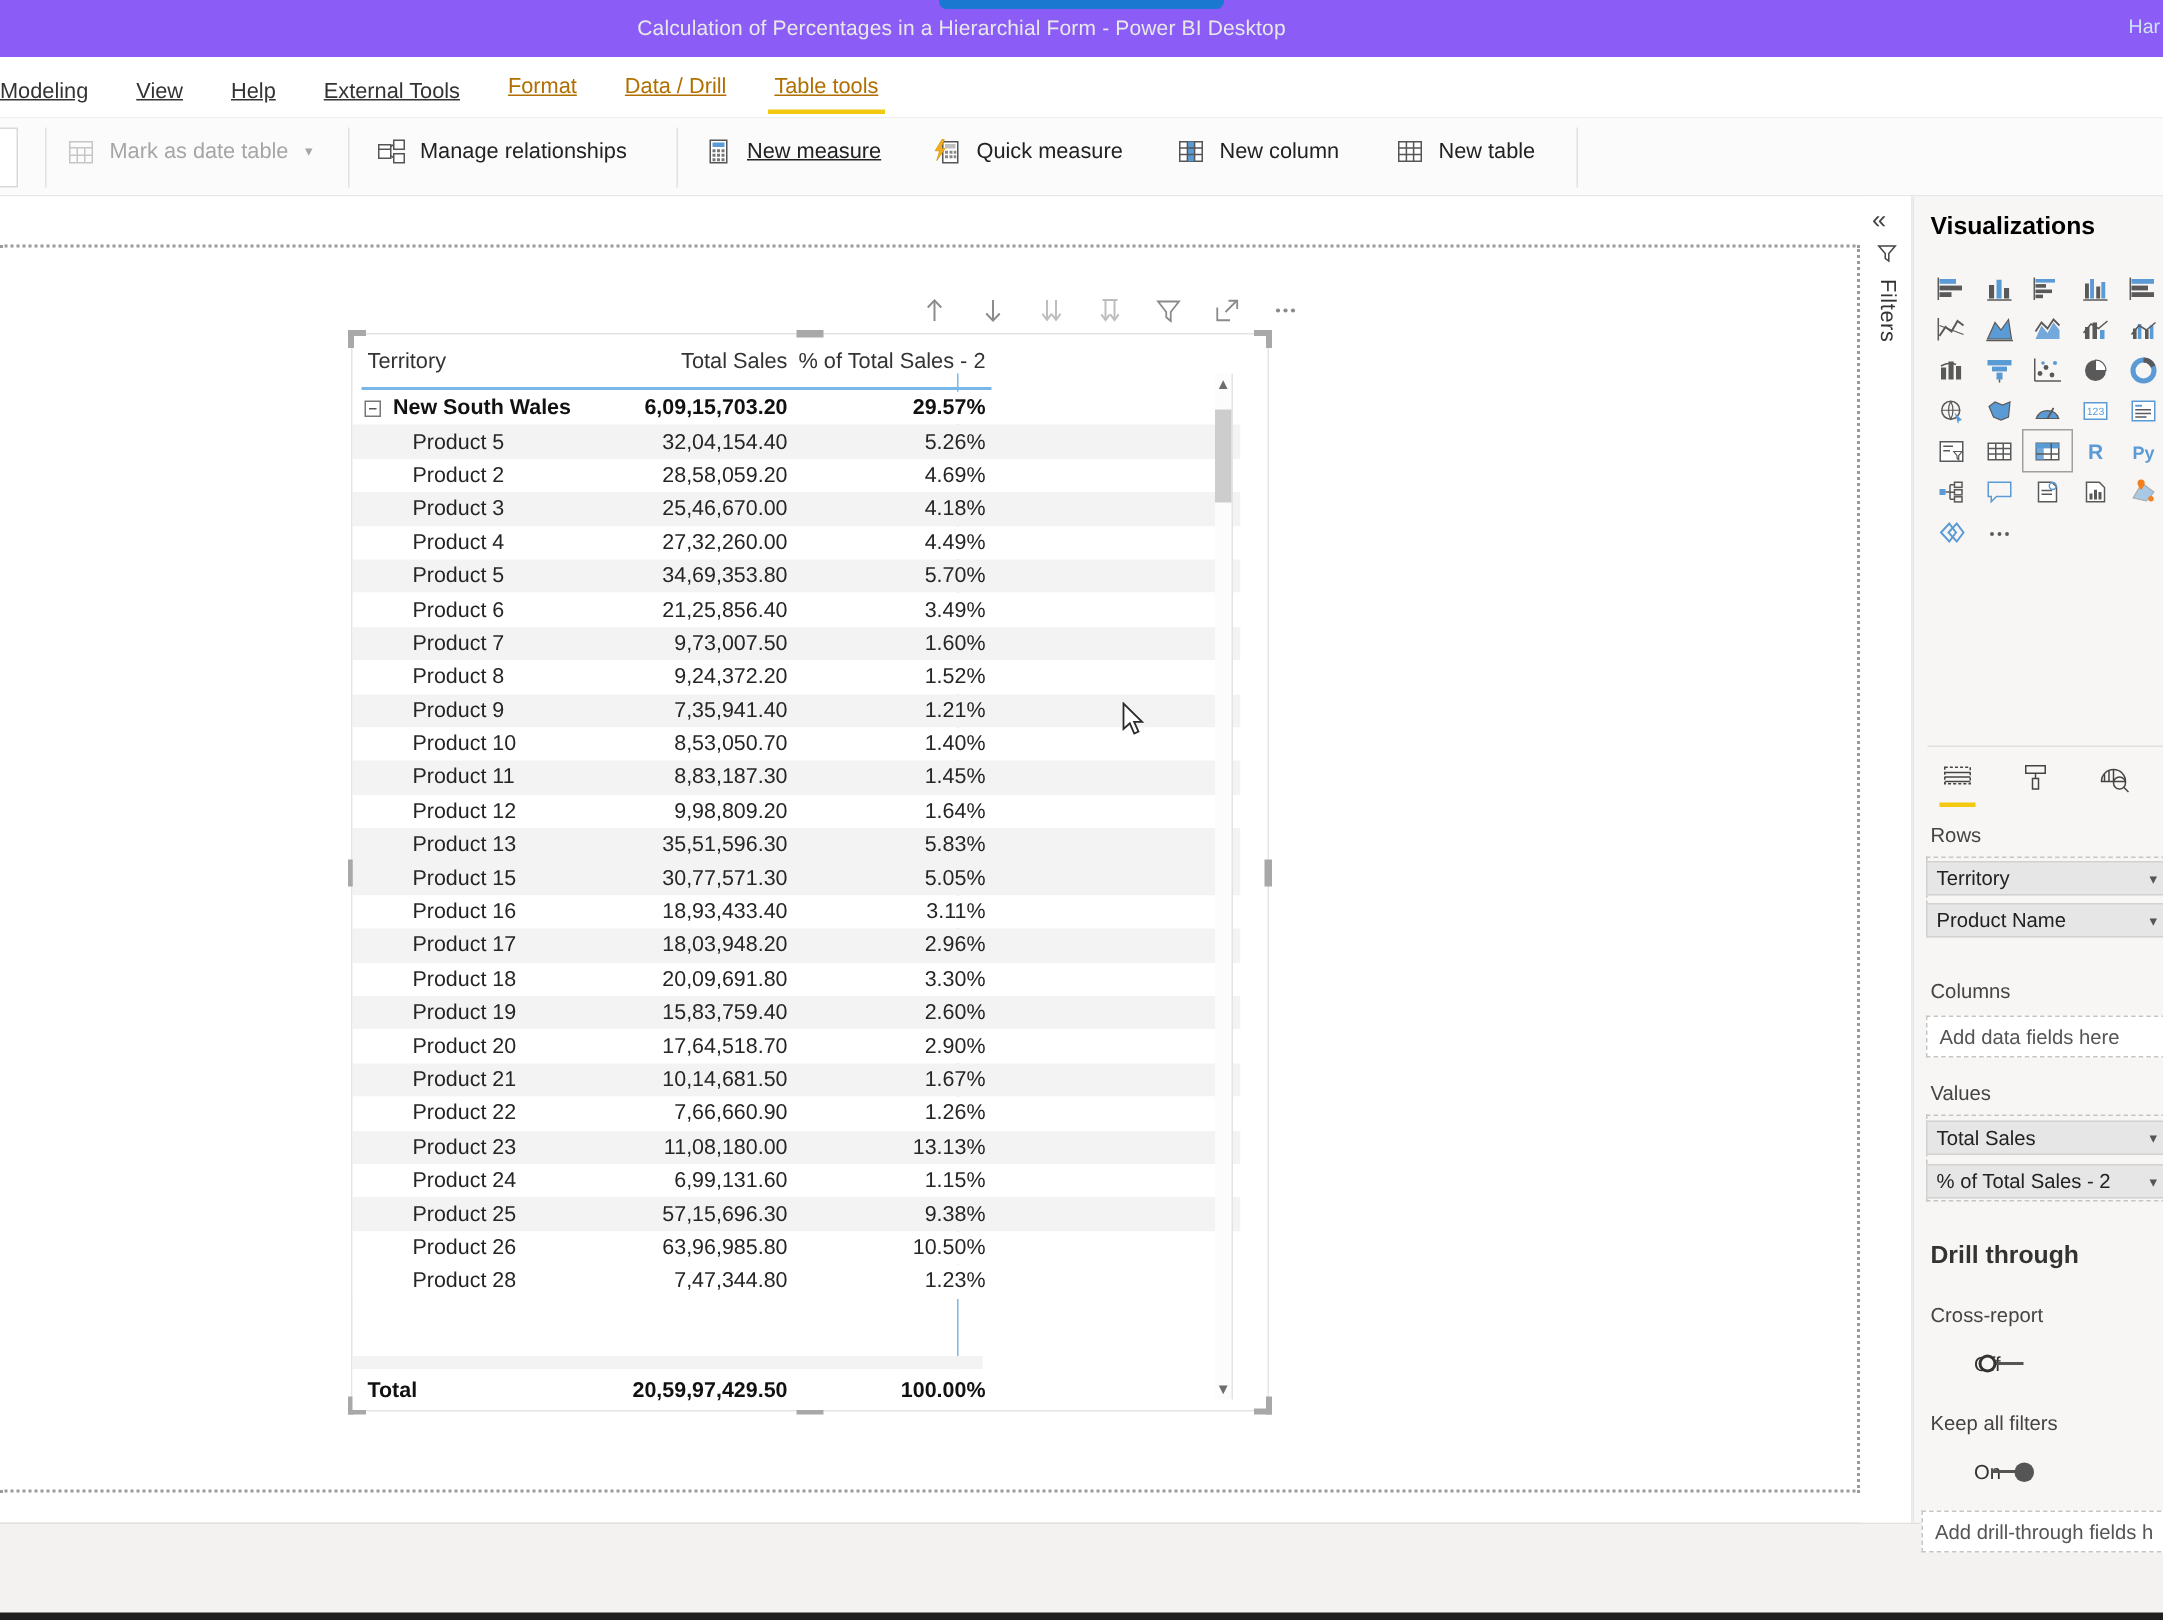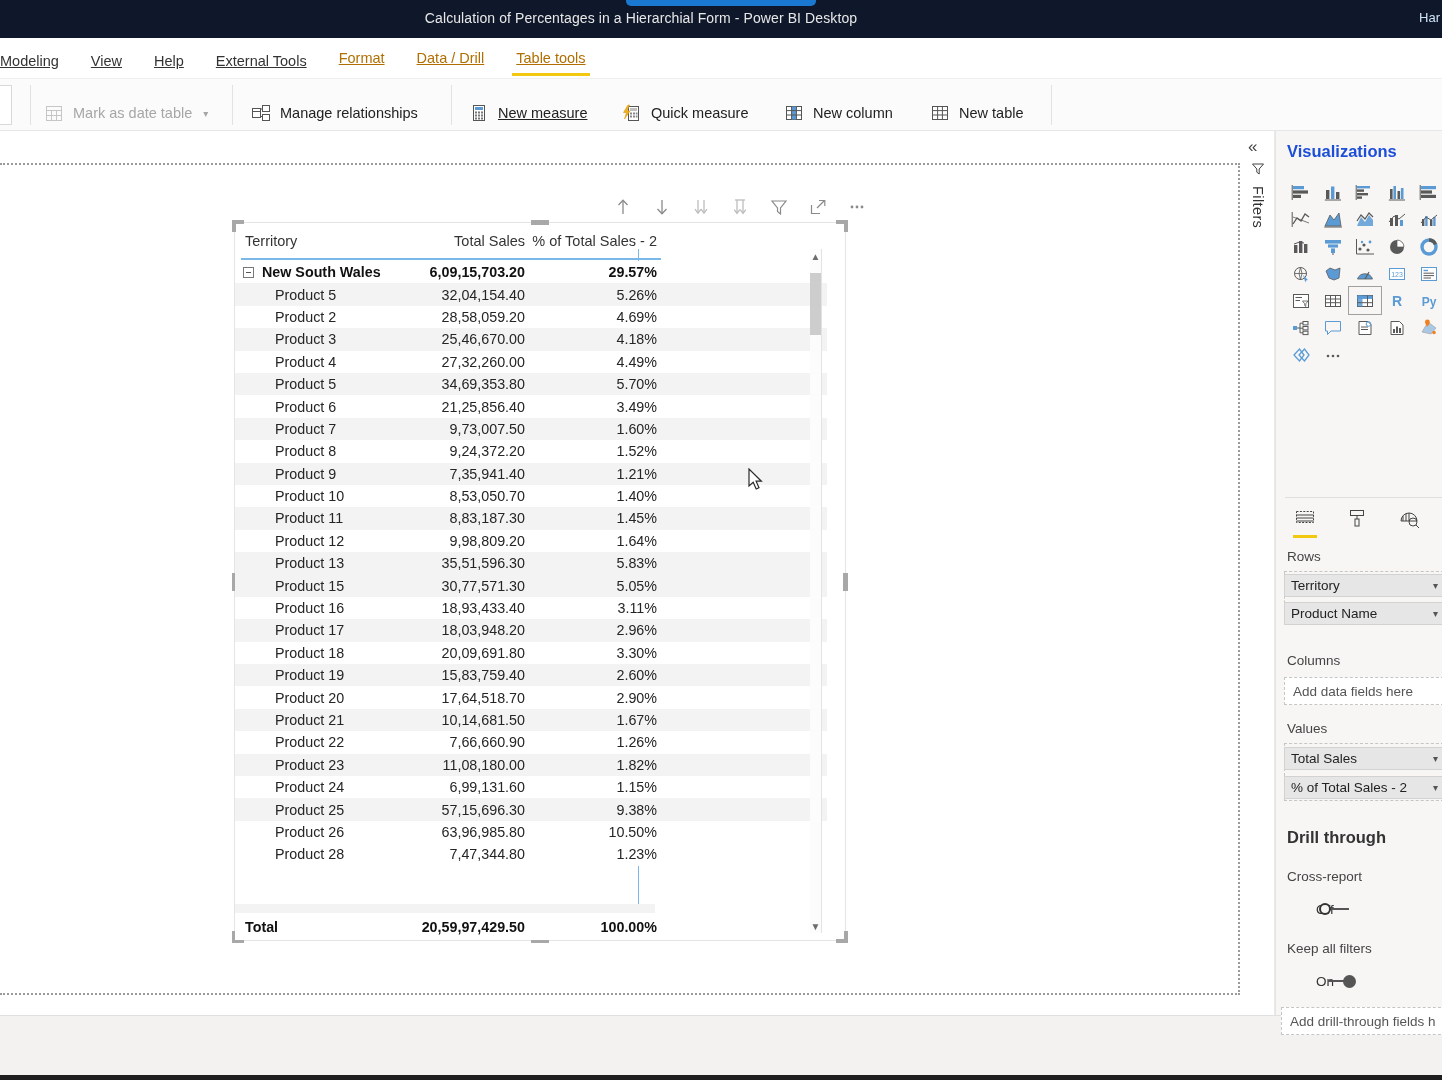--- a/index.html
+++ b/index.html
@@ -7,21 +7,21 @@
     width: 1442px; height: 1080px;
     overflow: hidden;
     font-family: "Liberation Sans", sans-serif;
     background: #ffffff;
   }
   #app { position: relative; width: 1442px; height: 1080px; }
 
   
   .titlebar {
     position: absolute; top: 0; left: 0; width: 1442px; height: 44px;
-    background: #0f172a; color: #f0f0f0;
+    background: #8b5cf6; color: #f0f0f0;
   }
   .titlebar-text {
     position: absolute; top: 10px; left: 0; width: 1282px;
     text-align: center; font-size: 14px; color: #e8e8e8;
     letter-spacing: .1px; white-space: nowrap;
   }
   .titlebar-right {
     position: absolute; top: 10px; right: 2px;
     font-size: 13px; color: #cfe3f5; white-space: nowrap;
   }
@@ -45,21 +45,21 @@
     content: ""; position: absolute; left: 12px; right: 12px; bottom: 3px;
     height: 3px; background: #f2c811;
   }
   .ribbon-sep { position: absolute; left: 0; top: 40px; width: 1442px; height: 1px; background: #f0f0f0; }
 
   
   .cmdbar { position: absolute; top: 79px; left: 0; width: 1442px; height: 52px; background: #fbfbfb; }
   .cmdbar-bottom { position: absolute; left: 0; bottom: 0; width: 1442px; height: 1px; background: #e6e6e6; }
   .cmd {
     position: absolute; display: flex; align-items: center; gap: 9px;
-    font-size: 14.5px; color: #222; top: 12px; white-space: nowrap; margin-top: 12px;
+    font-size: 14.5px; color: #222; top: 12px; white-space: nowrap;
   }
   .cmd.disabled { color: #a6a6a6; }
   .vdiv { position: absolute; top: 6px; width: 1px; height: 40px; background: #e2e2e2; }
   .leftbox { position: absolute; left: -8px; top: 6px; width: 20px; height: 40px; background:#fff; border:1px solid #d9d9d9; }
 
   svg.ic { display: block; }
 
   
   .canvas-area {
     position: absolute; top: 131px; left: 0; width: 1274px; height: 915px;
@@ -186,21 +186,21 @@
   .filters-label {
     position: absolute; left: 9px; top: 55px; font-size: 14.5px; color: #333;
     writing-mode: vertical-rl; letter-spacing: .4px; white-space: nowrap;
   }
   .funnel-ic { position: absolute; left: 9px; top: 30px; }
 
   .viz-pane {
     position: absolute; left: 1275px; top: 131px; width: 167px; height: 884px;
     background: #f7f6f5; border-left: 1px solid #e5e5e5;
   }
-  .viz-title { position: absolute; left: 11px; top: 11px; font-size: 16.5px; font-weight: bold; color: #1d4ed8; }
+  .viz-title { position: absolute; left: 11px; top: 11px; font-size: 16.5px; font-weight: bold; color: #000000; }
   .viz-grid {
     position: absolute; left: 9px; top: 48px; width: 164px;
     display: grid; grid-template-columns: repeat(5, 32px); gap: 0 0;
   }
   .viz-ic {
     width: 32px; height: 27px; display: flex; align-items: center; justify-content: center;
   }
   .viz-ic.sel { outline: 1px solid #a0a0a0; }
   .viz-divider { position: absolute; left: 9px; top: 366px; width: 158px; height: 1px; background: #e2e0de; }
 
@@ -630,21 +630,21 @@
               </div>
               <div class="c1">7,66,660.90</div>
               <div class="c2">1.26%</div>
             </div>
             <div class="row odd">
               <div class="c0">
                 <span class="indent"></span>
                 <span>Product 23</span>
               </div>
               <div class="c1">11,08,180.00</div>
-              <div class="c2">1.82%</div>
+              <div class="c2">13.13%</div>
             </div>
             <div class="row even">
               <div class="c0">
                 <span class="indent"></span>
                 <span>Product 24</span>
               </div>
               <div class="c1">6,99,131.60</div>
               <div class="c2">1.15%</div>
             </div>
             <div class="row odd">

